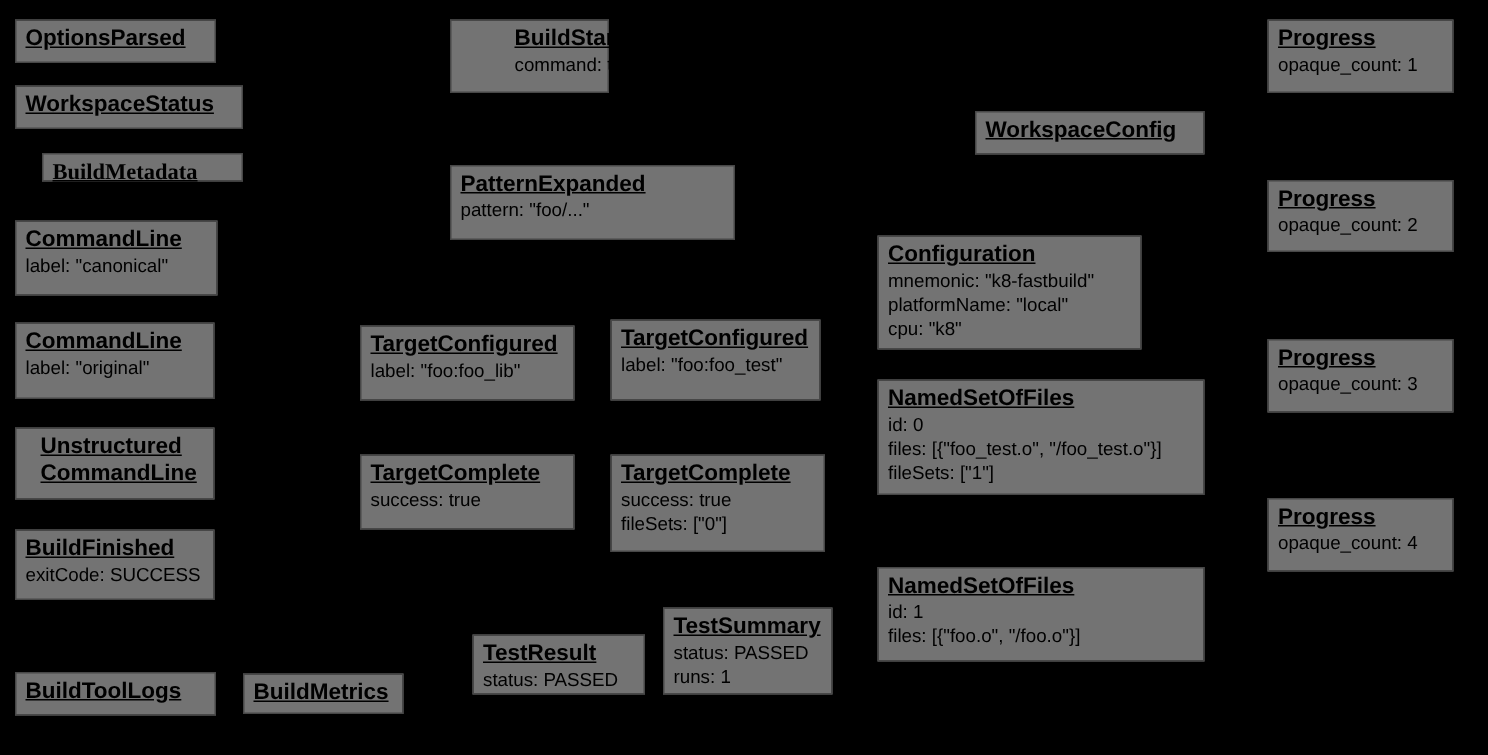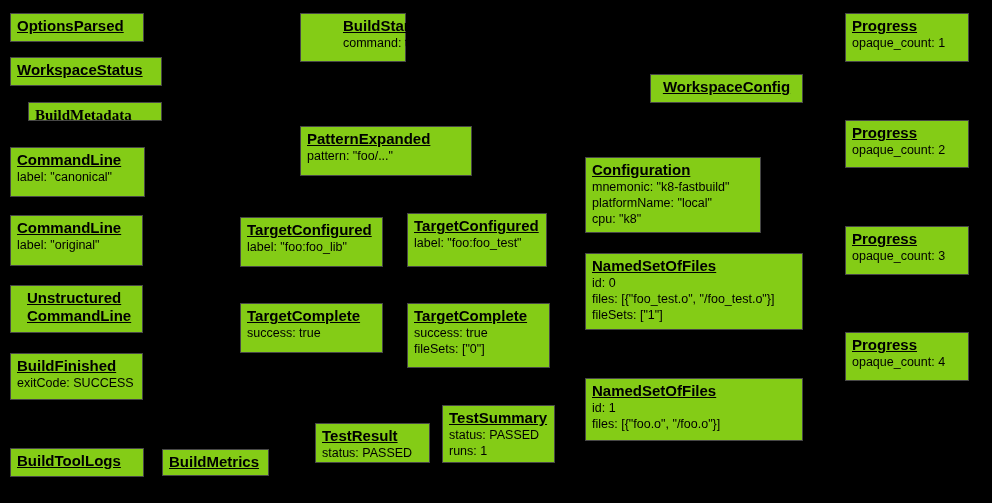--- a/index.html
+++ b/index.html
@@ -7,21 +7,21 @@
     position: relative;
     width: 992px;
     height: 503px;
     background: #000000;
     font-family: "Liberation Sans", sans-serif;
     overflow: hidden;
   }
   .box {
     position: absolute;
     box-sizing: border-box;
-    background: #84cc16;
+    background: #737373;
     border: 1px solid #474747;
     color: #000;
     padding: 3px 6px 4px 6px;
   }
   .box .title {
     font-weight: bold;
     font-size: 15px;
     line-height: 18px;
     text-decoration: underline;
   }
@@ -73,21 +73,21 @@
 
   <div class="box" style="left:10px; top:448px; width:134px; height:29px;">
     <div class="title">BuildToolLogs</div>
   </div>
 
   <div class="box" style="left:300px; top:13px; width:106px; height:49px;padding-left:42px;">
     <div class="title">BuildStarted</div>
     <div class="line">command: test</div>
   </div>
 
-  <div class="box" style="left:300px; top:126px; width:172px; height:50px;">
+  <div class="box" style="left:300px; top:110px; width:190px; height:50px;">
     <div class="title">PatternExpanded</div>
     <div class="line">pattern: "foo/..."</div>
   </div>
 
   <div class="box" style="left:240px; top:217px; width:143px; height:50px;">
     <div class="title">TargetConfigured</div>
     <div class="line">label: "foo:foo_lib"</div>
   </div>
 
   <div class="box" style="left:407px; top:213px; width:140px; height:54px;">
@@ -110,21 +110,21 @@
     <div class="title">TestResult</div>
     <div class="line">status: PASSED</div>
   </div>
 
   <div class="box" style="left:442px; top:405px; width:113px; height:58px;">
     <div class="title">TestSummary</div>
     <div class="line">status: PASSED</div>
     <div class="line">runs: 1</div>
   </div>
 
-  <div class="box" style="left:650px; top:74px; width:153px; height:29px;text-align:center;">
+  <div class="box" style="left:650px; top:74px; width:153px; height:29px;">
     <div class="title">WorkspaceConfig</div>
   </div>
 
   <div class="box" style="left:585px; top:157px; width:176px; height:76px;">
     <div class="title">Configuration</div>
     <div class="line">mnemonic: "k8-fastbuild"</div>
     <div class="line">platformName: "local"</div>
     <div class="line">cpu: "k8"</div>
   </div>
 

